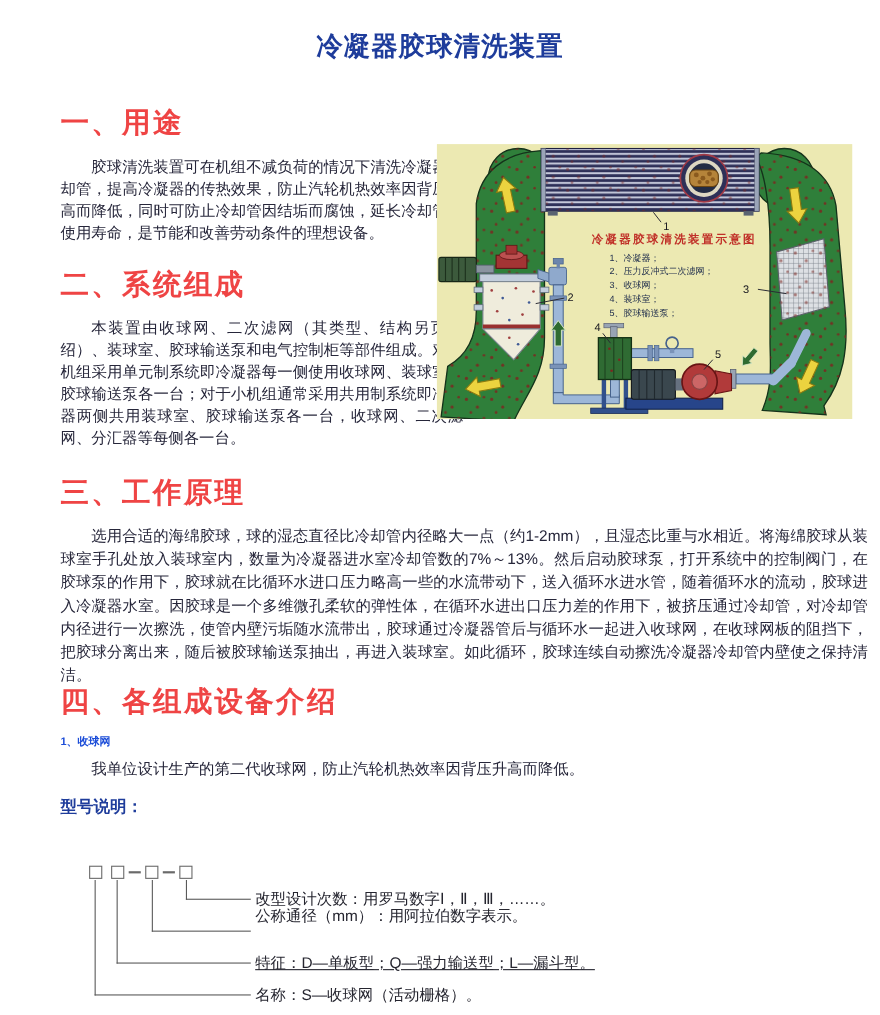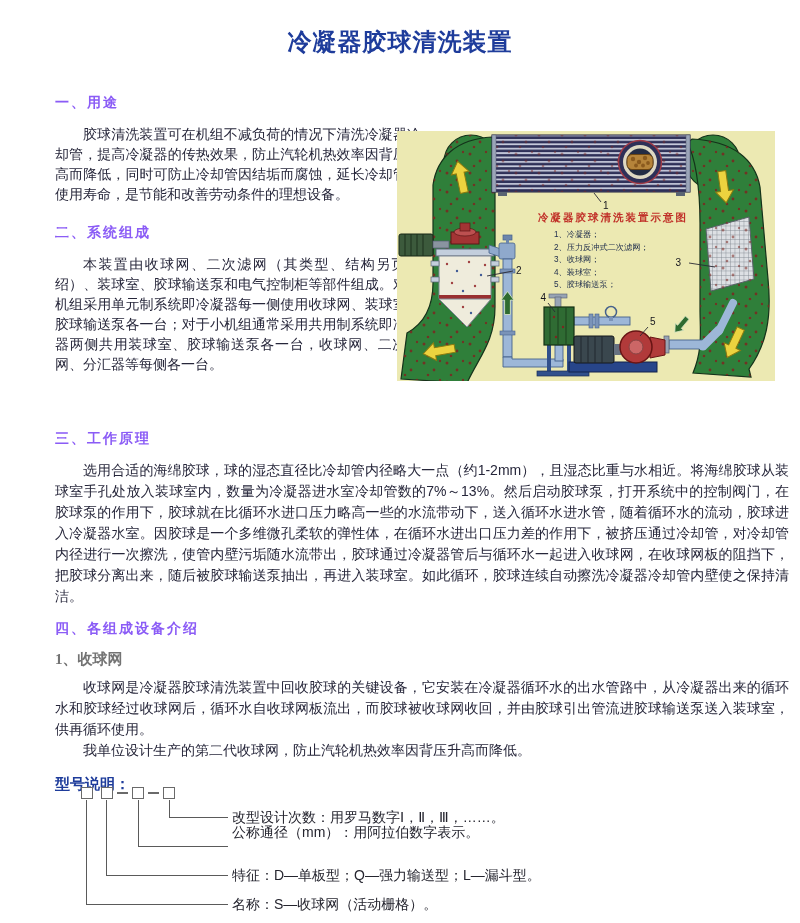--- a/index.html
+++ b/index.html
@@ -10,30 +10,30 @@
     color:#2a2a3c;
   }
   .doc-title{
     position:absolute;top:26px;left:0;width:800px;text-align:center;
     font-size:24px;font-weight:bold;color:#1e3c9b;letter-spacing:1px;margin:0;
   }
   .col-left{position:absolute;left:55px;top:94px;width:366px;}
   .full-s3{position:absolute;left:55px;top:430px;width:734px;}
   .full-s4{position:absolute;left:55px;top:620px;width:734px;}
   h2.sec{
-    font-size:14px;font-weight:bold;color:#8b5cf6;margin:0 0 12px 0;letter-spacing:2px;
+    font-size:26px;font-weight:bold;color:#ef4444;margin:0 0 12px 0;letter-spacing:2px;
   }
   .body-p{
     font-size:14px;line-height:20px;text-align:justify;text-indent:2em;margin:0;
     color:#26263a;
   }
   .body-p.lh21{line-height:21px;}
   .gap{height:20px;}
   h3.sub{
-    font-size:15px;font-weight:bold;color:#737373;margin:12px 0 8px 0;font-family:Liberation Serif, serif;
+    font-size:10px;font-weight:bold;color:#1d4ed8;margin:12px 0 8px 0;
   }
   .model-label{
     font-size:15px;font-weight:bold;color:#1e3c9b;margin:14px 0 0 0;
   }
   .figure{
     position:absolute;left:397px;top:131px;width:378px;height:250px;
   }
   
   .model-diagram{position:absolute;left:0;top:780px;width:656px;height:143px;}
   .mbox{
@@ -228,21 +228,20 @@
   </div>
 
   <div class="full-s3">
     <h2 class="sec">三、工作原理</h2>
     <p class="body-p lh21">选用合适的海绵胶球，球的湿态直径比冷却管内径略大一点（约1-2mm），且湿态比重与水相近。将海绵胶球从装球室手孔处放入装球室内，数量为冷凝器进水室冷却管数的7%～13%。然后启动胶球泵，打开系统中的控制阀门，在胶球泵的作用下，胶球就在比循环水进口压力略高一些的水流带动下，送入循环水进水管，随着循环水的流动，胶球进入冷凝器水室。因胶球是一个多维微孔柔软的弹性体，在循环水进出口压力差的作用下，被挤压通过冷却管，对冷却管内径进行一次擦洗，使管内壁污垢随水流带出，胶球通过冷凝器管后与循环水一起进入收球网，在收球网板的阻挡下，把胶球分离出来，随后被胶球输送泵抽出，再进入装球室。如此循环，胶球连续自动擦洗冷凝器冷却管内壁使之保持清洁。</p>
   </div>
 
   <div class="full-s4">
     <h2 class="sec">四、各组成设备介绍</h2>
     <h3 class="sub">1、收球网</h3>
-    <p class="body-p lh21">收球网是冷凝器胶球清洗装置中回收胶球的关键设备，它安装在冷凝器循环水的出水管路中，从冷凝器出来的循环水和胶球经过收球网后，循环水自收球网板流出，而胶球被收球网收回，并由胶球引出管流进胶球输送泵送入装球室，供再循环使用。</p>
     <p class="body-p lh21">我单位设计生产的第二代收球网，防止汽轮机热效率因背压升高而降低。</p>
     <p class="model-label">型号说明：</p>
   </div>
 
   <div class="model-diagram">
 
     <div class="mbox" style="left:81px;top:7px;"></div>
     <div class="mbox" style="left:101px;top:7px;"></div>
     <div class="mdash" style="left:117px;top:12px;"></div>
     <div class="mbox" style="left:132px;top:7px;"></div>
@@ -253,17 +252,17 @@
     <div class="hline" style="left:169px;top:37px;width:59px;"></div>
     <div class="vline" style="left:138px;top:20px;height:47px;"></div>
     <div class="hline" style="left:138px;top:66px;width:90px;"></div>
     <div class="vline" style="left:106px;top:20px;height:76px;"></div>
     <div class="hline" style="left:106px;top:95px;width:122px;"></div>
     <div class="vline" style="left:86px;top:20px;height:105px;"></div>
     <div class="hline" style="left:86px;top:124px;width:142px;"></div>
 
     <div class="mrow" style="top:29px;">改型设计次数：用罗马数字Ⅰ，Ⅱ，Ⅲ，……。</div>
     <div class="mrow" style="top:44px;">公称通径（mm）：用阿拉伯数字表示。</div>
-    <div class="mrow" style="top:87px;">特征：D—单板型；Q—强力输送型；L—漏斗型。</div>
+    <div class="mrow" style="top:87px;text-decoration:underline;">特征：D—单板型；Q—强力输送型；L—漏斗型。</div>
     <div class="mrow" style="top:116px;text-align:center;">名称：S—收球网（活动栅格）。</div>
   </div>
 
 </div>
 
 </body></html>

